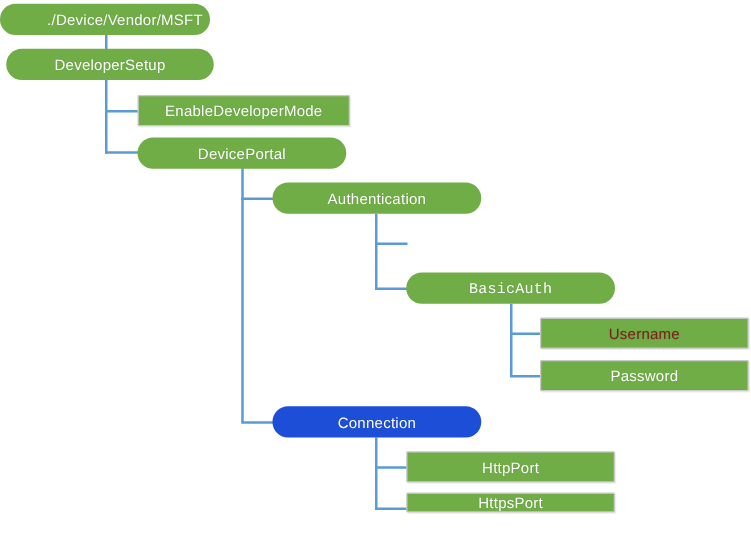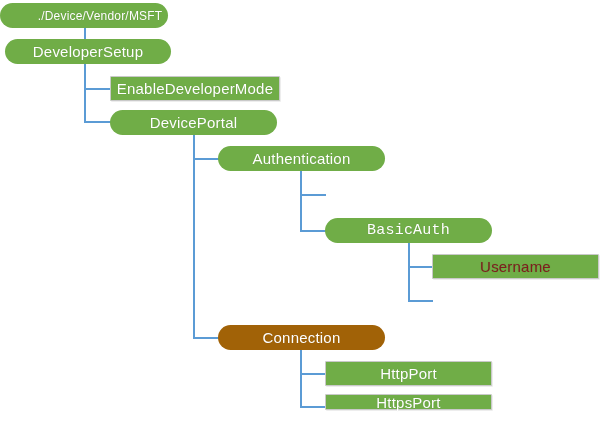--- a/index.html
+++ b/index.html
@@ -16,21 +16,21 @@
     font-family: "Liberation Sans", sans-serif;
   }
   .node {
     position: absolute;
     box-sizing: border-box;
     background: #70AD47;
     color: #ffffff;
     display: flex;
     align-items: center;
     justify-content: center;
-    font-size: 15px;
+    font-size: 12px;
     letter-spacing: 0.2px;
     white-space: nowrap;
     line-height: 1;
     text-shadow: 0 0 1px rgba(0,0,0,0.18);
     z-index: 3;
   }
   .node.rounded {
     border-radius: 999px;
   }
   .node.square {
@@ -73,16 +73,17 @@
     <div class="conn v" style="left: 300px; top: 350px; height: 57px; background: rgb(91, 155, 213);"></div>
     <div class="conn h" style="left: 300px; top: 373px; width: 26px; background: rgb(91, 155, 213);"></div>
     <div class="conn h" style="left: 300px; top: 406px; width: 26px; background: rgb(91, 155, 213);"></div>
     <div class="node rounded root-node" style="left: 0px; top: 3px; width: 168px; height: 25px; background: rgb(112, 173, 71); color: rgb(255, 255, 255); padding-left: 32px;">./Device/Vendor/MSFT</div>
     <div class="node rounded" style="left: 5px; top: 39px; width: 166px; height: 25px; background: rgb(112, 173, 71); color: rgb(255, 255, 255);">DeveloperSetup</div>
     <div class="node square" style="left: 110px; top: 76px; width: 170px; height: 25px; background: rgb(112, 173, 71); color: rgb(255, 255, 255); border-color: rgb(201, 201, 201);">EnableDeveloperMode</div>
     <div class="node rounded" style="left: 110px; top: 110px; width: 167px; height: 25px; background: rgb(112, 173, 71); color: rgb(255, 255, 255);">DevicePortal</div>
     <div class="node rounded" style="left: 218px; top: 146px; width: 167px; height: 25px; background: rgb(112, 173, 71); color: rgb(255, 255, 255);">Authentication</div>
     <div class="node rounded" style="left: 325px; top: 218px; width: 167px; height: 25px; background: rgb(112, 173, 71); color: rgb(255, 255, 255); font-family: Liberation Mono, monospace;">BasicAuth</div>
     <div class="node square" style="left: 432px; top: 254px; width: 167px; height: 25px; background: rgb(112, 173, 71); color: #7f1d1d; border-color: rgb(201, 201, 201);">Username</div>
-    <div class="node rounded" style="left: 218px; top: 325px; width: 167px; height: 25px; background: #a16207; color: rgb(255, 255, 255);">Connection</div>
+    <div class="node square" style="left: 432px; top: 288px; width: 167px; height: 25px; background: rgb(112, 173, 71); color: rgb(255, 255, 255); border-color: rgb(201, 201, 201);">Password</div>
+    <div class="node rounded" style="left: 218px; top: 325px; width: 167px; height: 25px; background: #1d4ed8; color: rgb(255, 255, 255);">Connection</div>
     <div class="node square" style="left: 325px; top: 361px; width: 167px; height: 25px; background: rgb(112, 173, 71); color: rgb(255, 255, 255); border-color: rgb(201, 201, 201);">HttpPort</div>
     <div class="node square" style="left: 325px; top: 394px; width: 167px; height: 16px; background: rgb(112, 173, 71); color: rgb(255, 255, 255); border-color: rgb(201, 201, 201);">HttpsPort</div>
   </div>
 
 </body></html>

